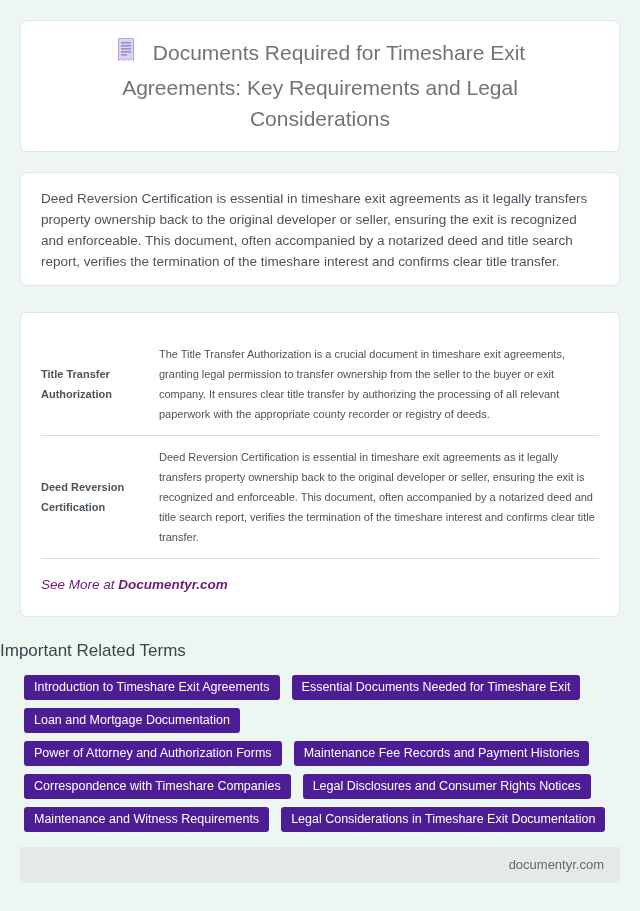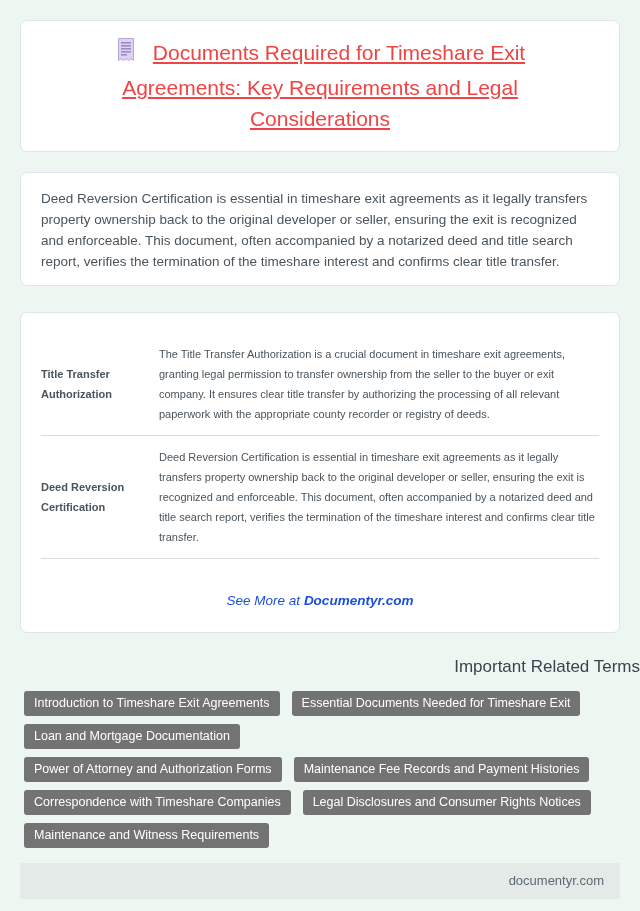--- a/index.html
+++ b/index.html
@@ -21,22 +21,21 @@
   
   .title-card {
     margin-top: 20px;
     padding: 16px 42px 17px;
     text-align: center;
   }
   .page-title {
     font-size: 21px;
     line-height: 31px;
     font-weight: 400;
-    color: #ef4444;
-    text-decoration: underline;
+    color: #737373;
   }
   .receipt-icon {
     display: inline-block;
     vertical-align: -4px;
     margin-right: 16px;
   }
   
   .intro-card {
     margin-top: 20px;
     padding: 15px 20px 13px;
@@ -62,46 +61,46 @@
     font-size: 11px;
     line-height: 20px;
     color: #4a545c;
   }
   td.term-cell {
     width: 118px;
     padding-right: 12px !important;
     font-weight: bold;
   }
   .see-more {
-    margin-top: 34px;
-    text-align: center;
+    margin-top: 18px;
+    text-align: left;
     font-style: italic;
     font-size: 13.5px;
-    color: #1d4ed8;
+    color: #701a75;
   }
   .see-more .site { font-weight: bold; }
   
   .related-heading {
     margin-top: 24px;
-    text-align: right;
+    text-align: left;
     font-size: 17px;
     font-weight: 400;
     color: #3a444d;
   }
   .chips {
     margin: 14px 24px 0;
   }
   .chip-row {
     display: flex;
     gap: 12px;
     margin-bottom: 8px;
   }
   .chip {
     display: inline-block;
-    background: #737373;
+    background: #4c1d95;
     color: #ffffff;
     font-size: 12.5px;
     line-height: 14px;
     padding: 5px 10px 6px;
     border-radius: 3px;
     border: none;
     font-family: "Liberation Sans", sans-serif;
     white-space: nowrap;
     cursor: pointer;
   }
@@ -172,20 +171,21 @@
     <div class="chip-row">
       <button class="chip">Power of Attorney and Authorization Forms</button>
       <button class="chip">Maintenance Fee Records and Payment Histories</button>
     </div>
     <div class="chip-row">
       <button class="chip">Correspondence with Timeshare Companies</button>
       <button class="chip">Legal Disclosures and Consumer Rights Notices</button>
     </div>
     <div class="chip-row">
       <button class="chip">Maintenance and Witness Requirements</button>
+      <button class="chip">Legal Considerations in Timeshare Exit Documentation</button>
     </div>
   </div>
 
   <div class="footer-bar">
     <span>documentyr.com</span>
   </div>
 
 </div>
 
 </body></html>

